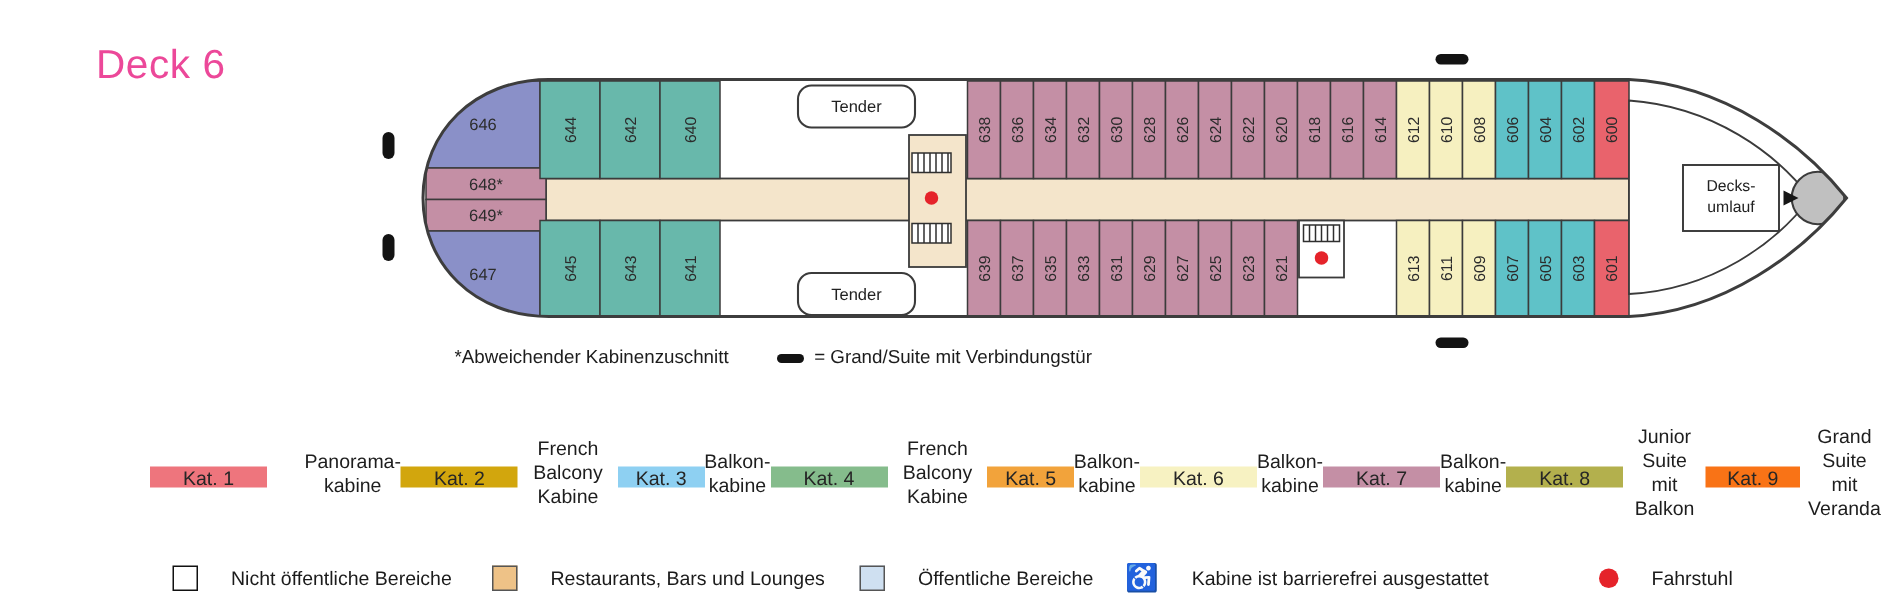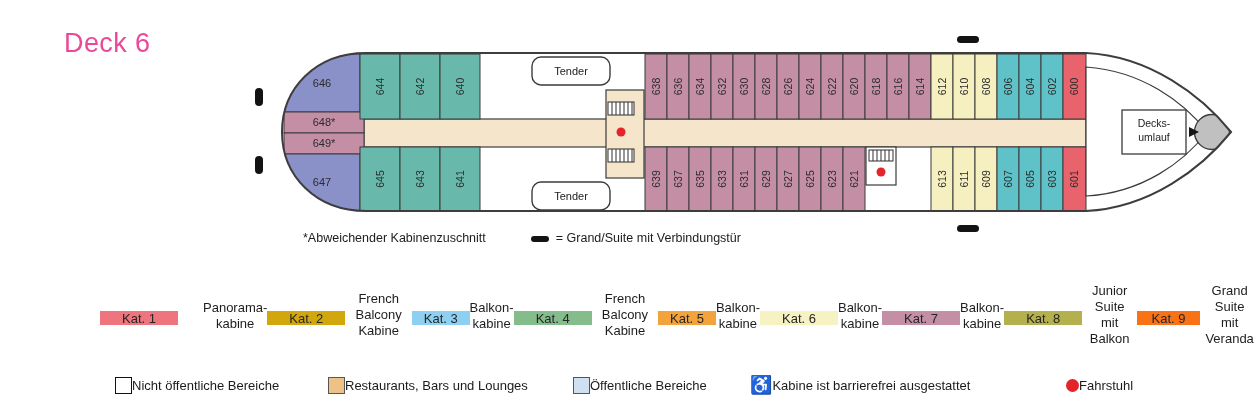--- a/index.html
+++ b/index.html
@@ -1,34 +1,34 @@
 <!DOCTYPE html>
 <html><head>
 <meta charset="utf-8">
 <style>
   html,body{margin:0;padding:0;background:#fff;}
   .canvas{position:relative;width:1256px;height:410px;background:#ffffff;
           font-family:"Liberation Sans",sans-serif;overflow:hidden;}
   .title{position:absolute;left:64px;top:28px;font-size:27px;color:#ec4899;
          font-weight:500;letter-spacing:.4px;}
   svg.ship{position:absolute;left:0;top:0;font-family:"Liberation Sans",sans-serif;}
-  .notes{position:absolute;top:231px;left:303px;display:flex;gap:45px;
+  .notes{position:absolute;top:231px;left:303px;display:flex;gap:32px;
          font-size:12.5px;color:#1c1c1c;align-items:center;}
   .pill-inline{display:inline-block;width:18px;height:6px;border-radius:3px;
                background:#131313;margin-right:7px;vertical-align:middle;}
   .cat-row{position:absolute;left:100px;top:283px;width:1066px;display:flex;
            justify-content:space-between;}
   .cat-item{flex:0 0 103px;display:flex;flex-direction:row;align-items:center;}
   .cat-label{font-size:13px;line-height:16px;color:#1d1d1d;text-align:center;
              white-space:pre-line;min-height:33px;display:flex;
              align-items:flex-end;justify-content:center;}
   .cat-box{margin-top:6px;width:78px;height:14px;display:flex;align-items:center;
            justify-content:center;font-size:13px;color:#262626;}
   .legend2{position:absolute;top:372px;left:0;width:1256px;height:26px;}
-  .l2-item{position:absolute;top:0;display:flex;align-items:center;gap:0;
+  .l2-item{position:absolute;top:0;display:flex;align-items:center;gap:22px;
            font-size:13px;color:#1b1b1b;height:26px;}
   .swatch{width:17px;height:17px;box-sizing:border-box;flex:0 0 17px;}
   .dot{width:13px;height:13px;border-radius:50%;flex:0 0 13px;}
   .wc{font-size:18px;line-height:1;color:#111;}
 </style>
 </head>
 <body>
 
 <div class="canvas">
 

